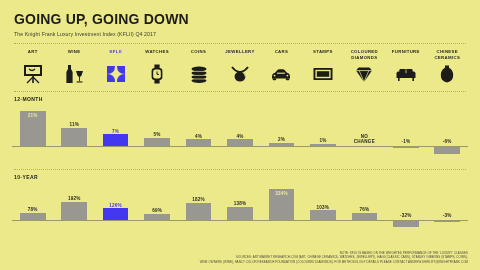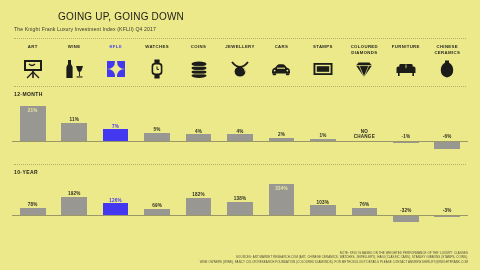--- a/index.html
+++ b/index.html
@@ -12,23 +12,22 @@
   #infographic {
     position: relative;
     width: 480px; height: 270px;
     background: #ece98a;
     padding: 0 10px;
   }
 
   
   .header { padding: 11px 4px 0 4px; }
   .title {
-    font-size: 10px; font-weight: normal; color: #1c1c18;
+    font-size: 14px; font-weight: bold; color: #1c1c18;
     letter-spacing: 0.2px;
-    margin-left: 44px;
   }
   .subtitle {
     font-size: 5.2px; color: #3c3c32; margin-top: 4px;
     letter-spacing: 0.1px;
   }
 
   .divider {
     border-top: 1px dotted #b3b06a;
     margin: 6px 4px 0 4px;
     height: 0;

